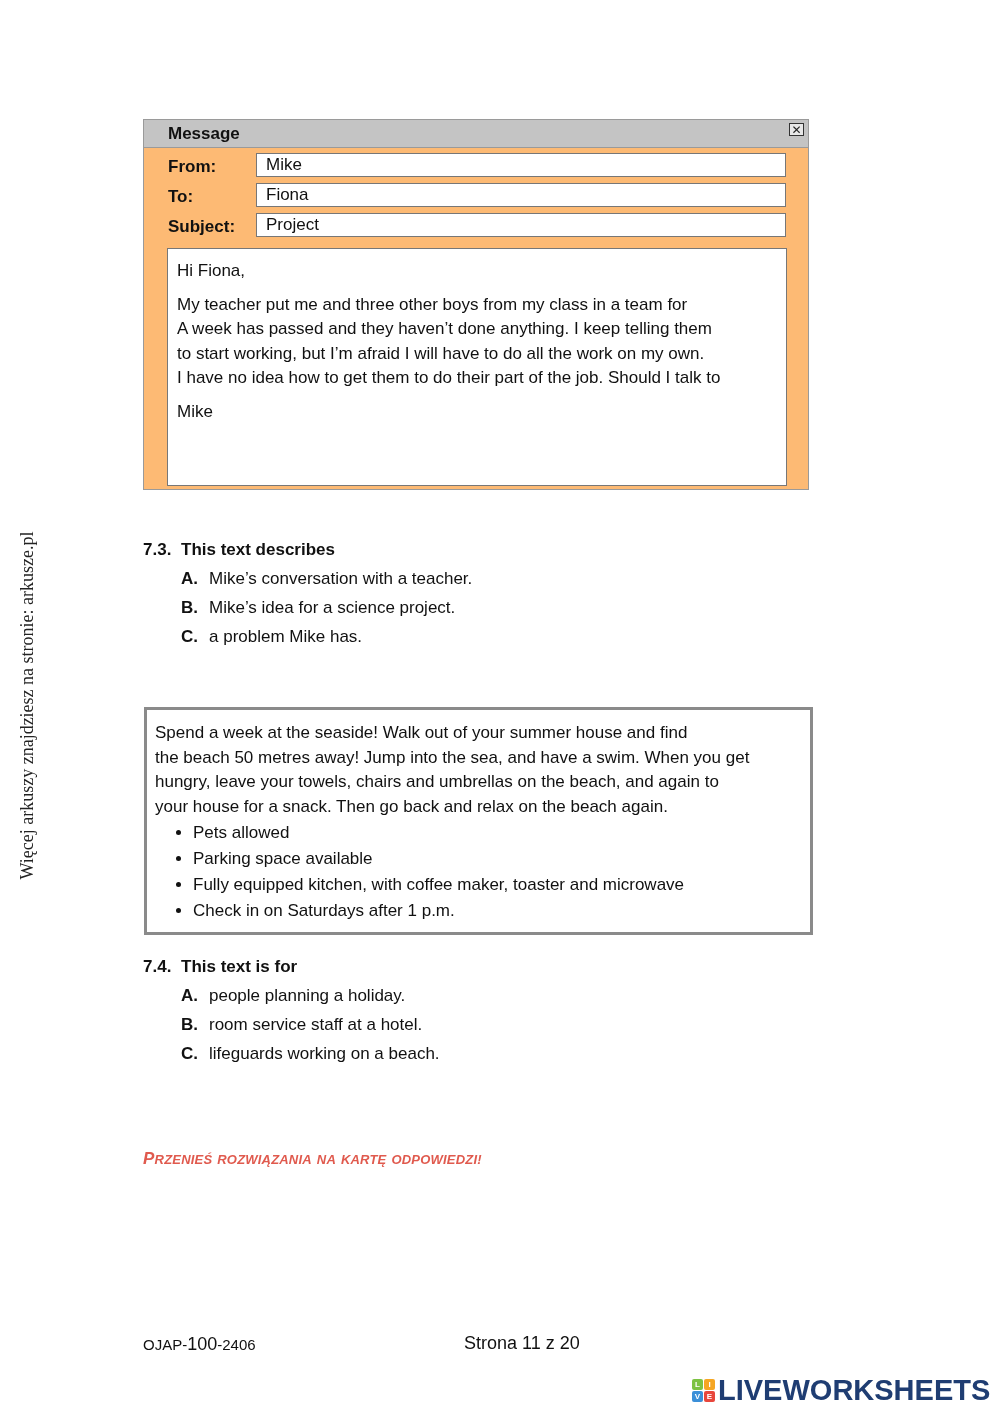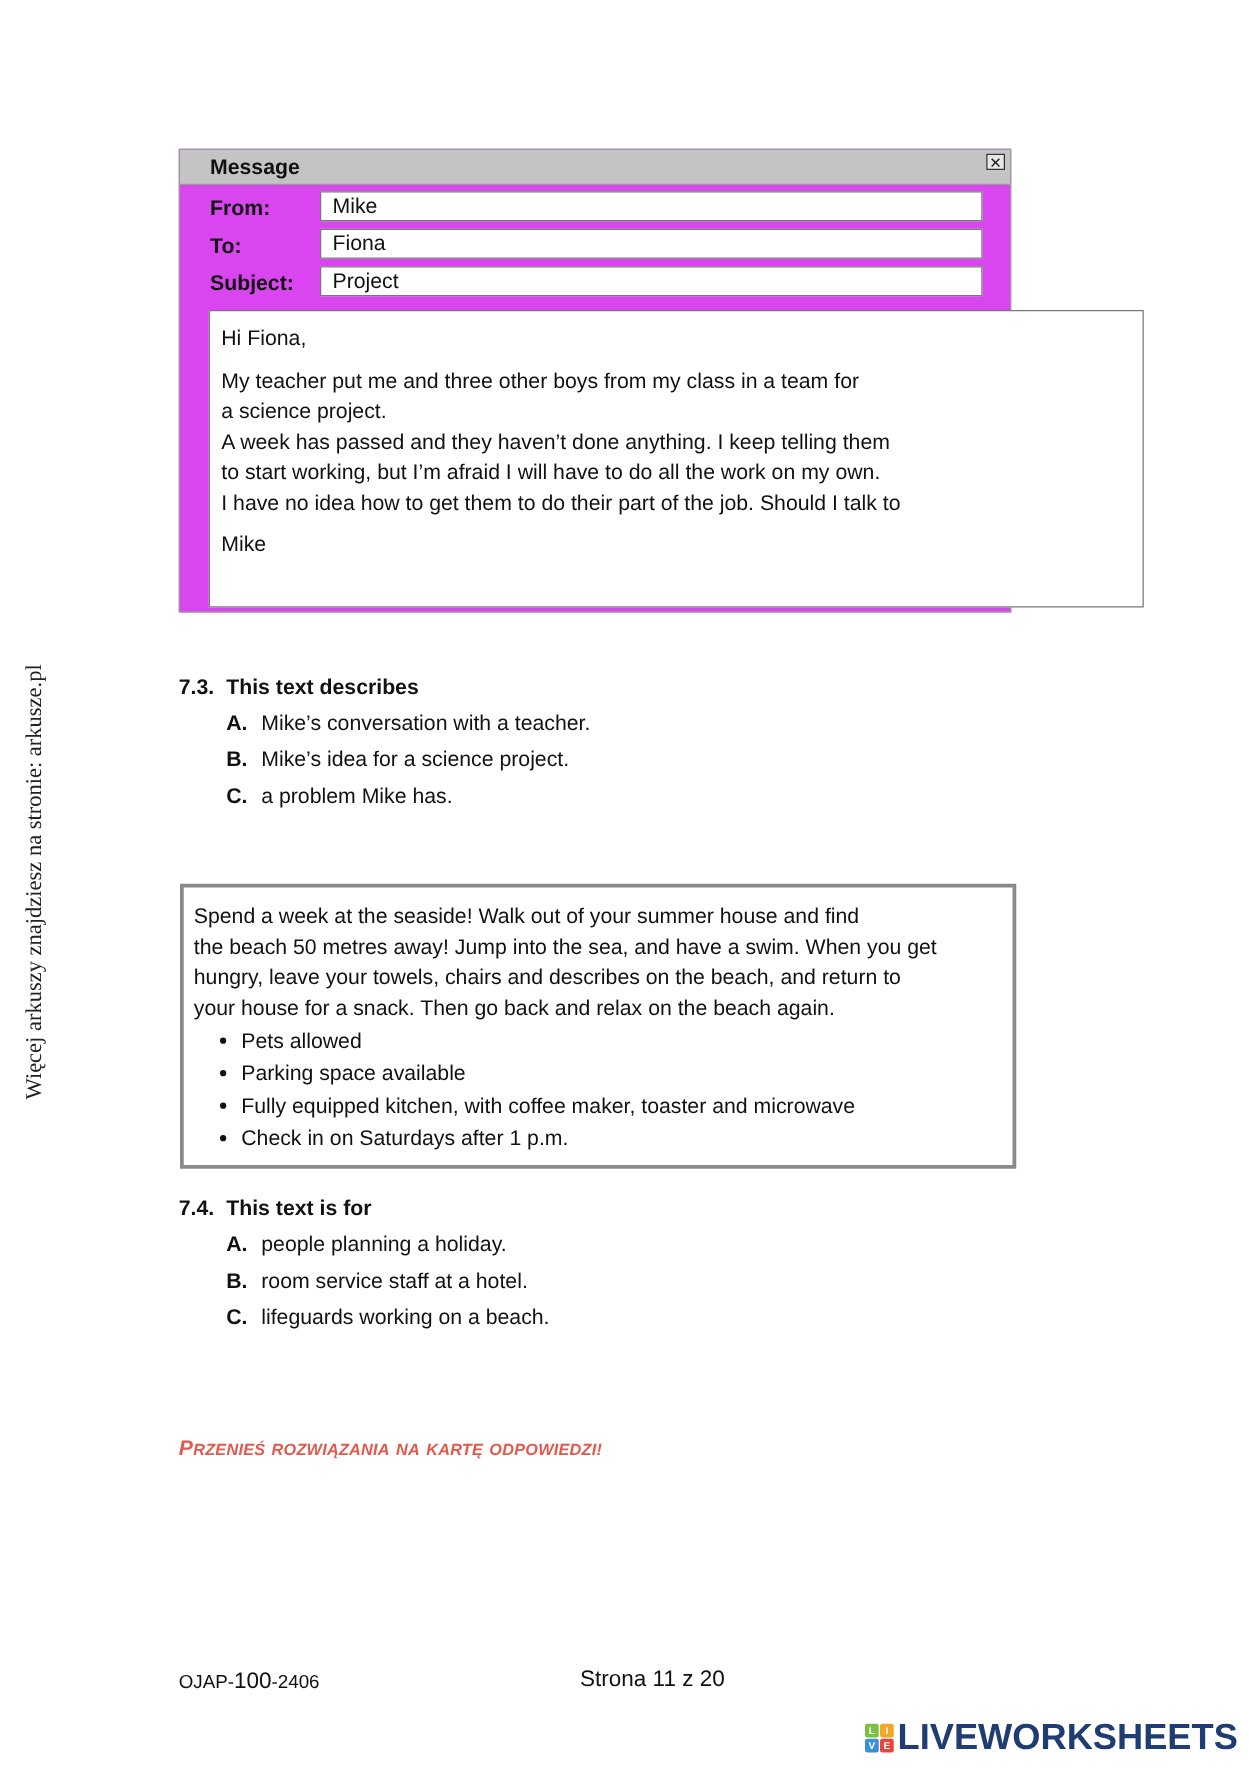--- a/index.html
+++ b/index.html
@@ -11,21 +11,21 @@
       position: absolute; left: 2px; top: 500px; width: 50px; height: 410px;
       display: flex; align-items: center; justify-content: center;
     }
     .side-note span {
       display: inline-block; white-space: nowrap; transform: rotate(-90deg);
       font-family: "Liberation Serif", serif; font-size: 18px; color: #222;
     }
     
     .msg-window {
       position: absolute; left: 143px; top: 119px; width: 666px; height: 371px;
-      background: #d946ef; border: 1px solid #9a9a9a; box-sizing: border-box;
+      background: #fdba74; border: 1px solid #9a9a9a; box-sizing: border-box;
     }
     .msg-titlebar {
       height: 27px; background: #c4c4c4; border-bottom: 1px solid #9a9a9a;
       position: relative;
     }
     .msg-title {
       position: absolute; left: 24px; top: 4px; font-weight: bold; font-size: 17px;
     }
     .close-btn {
       position: absolute; right: 4px; top: 3px; width: 15px; height: 13px;
@@ -36,21 +36,21 @@
     .field-row {
       position: absolute; left: 24px; height: 24px; display: flex; align-items: flex-end;
     }
     .field-label { width: 88px; font-weight: bold; font-size: 17px; }
     .field-input {
       width: 530px; height: 24px; background: #fff; border: 1px solid #777;
       box-sizing: border-box; font-size: 17px; padding-left: 9px; line-height: 22px;
       font-family: "Liberation Sans", sans-serif; color: #111;
     }
     .msg-body {
-      position: absolute; left: 23px; top: 128px; width: 748px; height: 238px;
+      position: absolute; left: 23px; top: 128px; width: 620px; height: 238px;
       background: #fff; border: 1px solid #777; box-sizing: border-box;
       padding: 10px 9px; font-size: 17px; line-height: 24.5px;
     }
     .msg-body p { margin: 0; }
     .msg-body .gap { margin-top: 9px; }
     
     .question { position: absolute; left: 143px; font-size: 17px; }
     .q-head { font-weight: bold; display: flex; }
     .q-num { width: 38px; }
     .q-opt { display: flex; margin-left: 38px; margin-top: 9px; }
@@ -106,21 +106,20 @@
     <span class="field-label">To:</span>
     <div class="field-input">Fiona</div>
   </div>
   <div class="field-row" style="top:93px;">
     <span class="field-label">Subject:</span>
     <div class="field-input">Project</div>
   </div>
   <div class="msg-body">
     <p>Hi Fiona,</p>
     <p class="gap">My teacher put me and three other boys from my class in a team for</p>
-    <p>a science project.</p>
     <p>A week has passed and they haven’t done anything. I keep telling them</p>
     <p>to start working, but I’m afraid I will have to do all the work on my own.</p>
     <p>I have no idea how to get them to do their part of the job. Should I talk to</p>
     <p class="gap">Mike</p>
   </div>
 </div>
 
 <div class="question" style="top:513px;margin-top:27px;">
   <div class="q-head">
     <span class="q-num">7.3.</span>
@@ -136,21 +135,21 @@
   </div>
   <div class="q-opt">
     <span class="q-letter">C.</span>
     <span>a problem Mike has.</span>
   </div>
 </div>
 
 <div class="advert">
   <p>Spend a week at the seaside! Walk out of your summer house and find</p>
   <p>the beach 50 metres away! Jump into the sea, and have a swim. When you get</p>
-  <p>hungry, leave your towels, chairs and describes on the beach, and return to</p>
+  <p>hungry, leave your towels, chairs and umbrellas on the beach, and again to</p>
   <p>your house for a snack. Then go back and relax on the beach again.</p>
   <ul>
     <li>Pets allowed</li>
     <li>Parking space available</li>
     <li>Fully equipped kitchen, with coffee maker, toaster and microwave</li>
     <li>Check in on Saturdays after 1 p.m.</li>
   </ul>
 </div>
 
 <div class="question" style="top:957px;">

